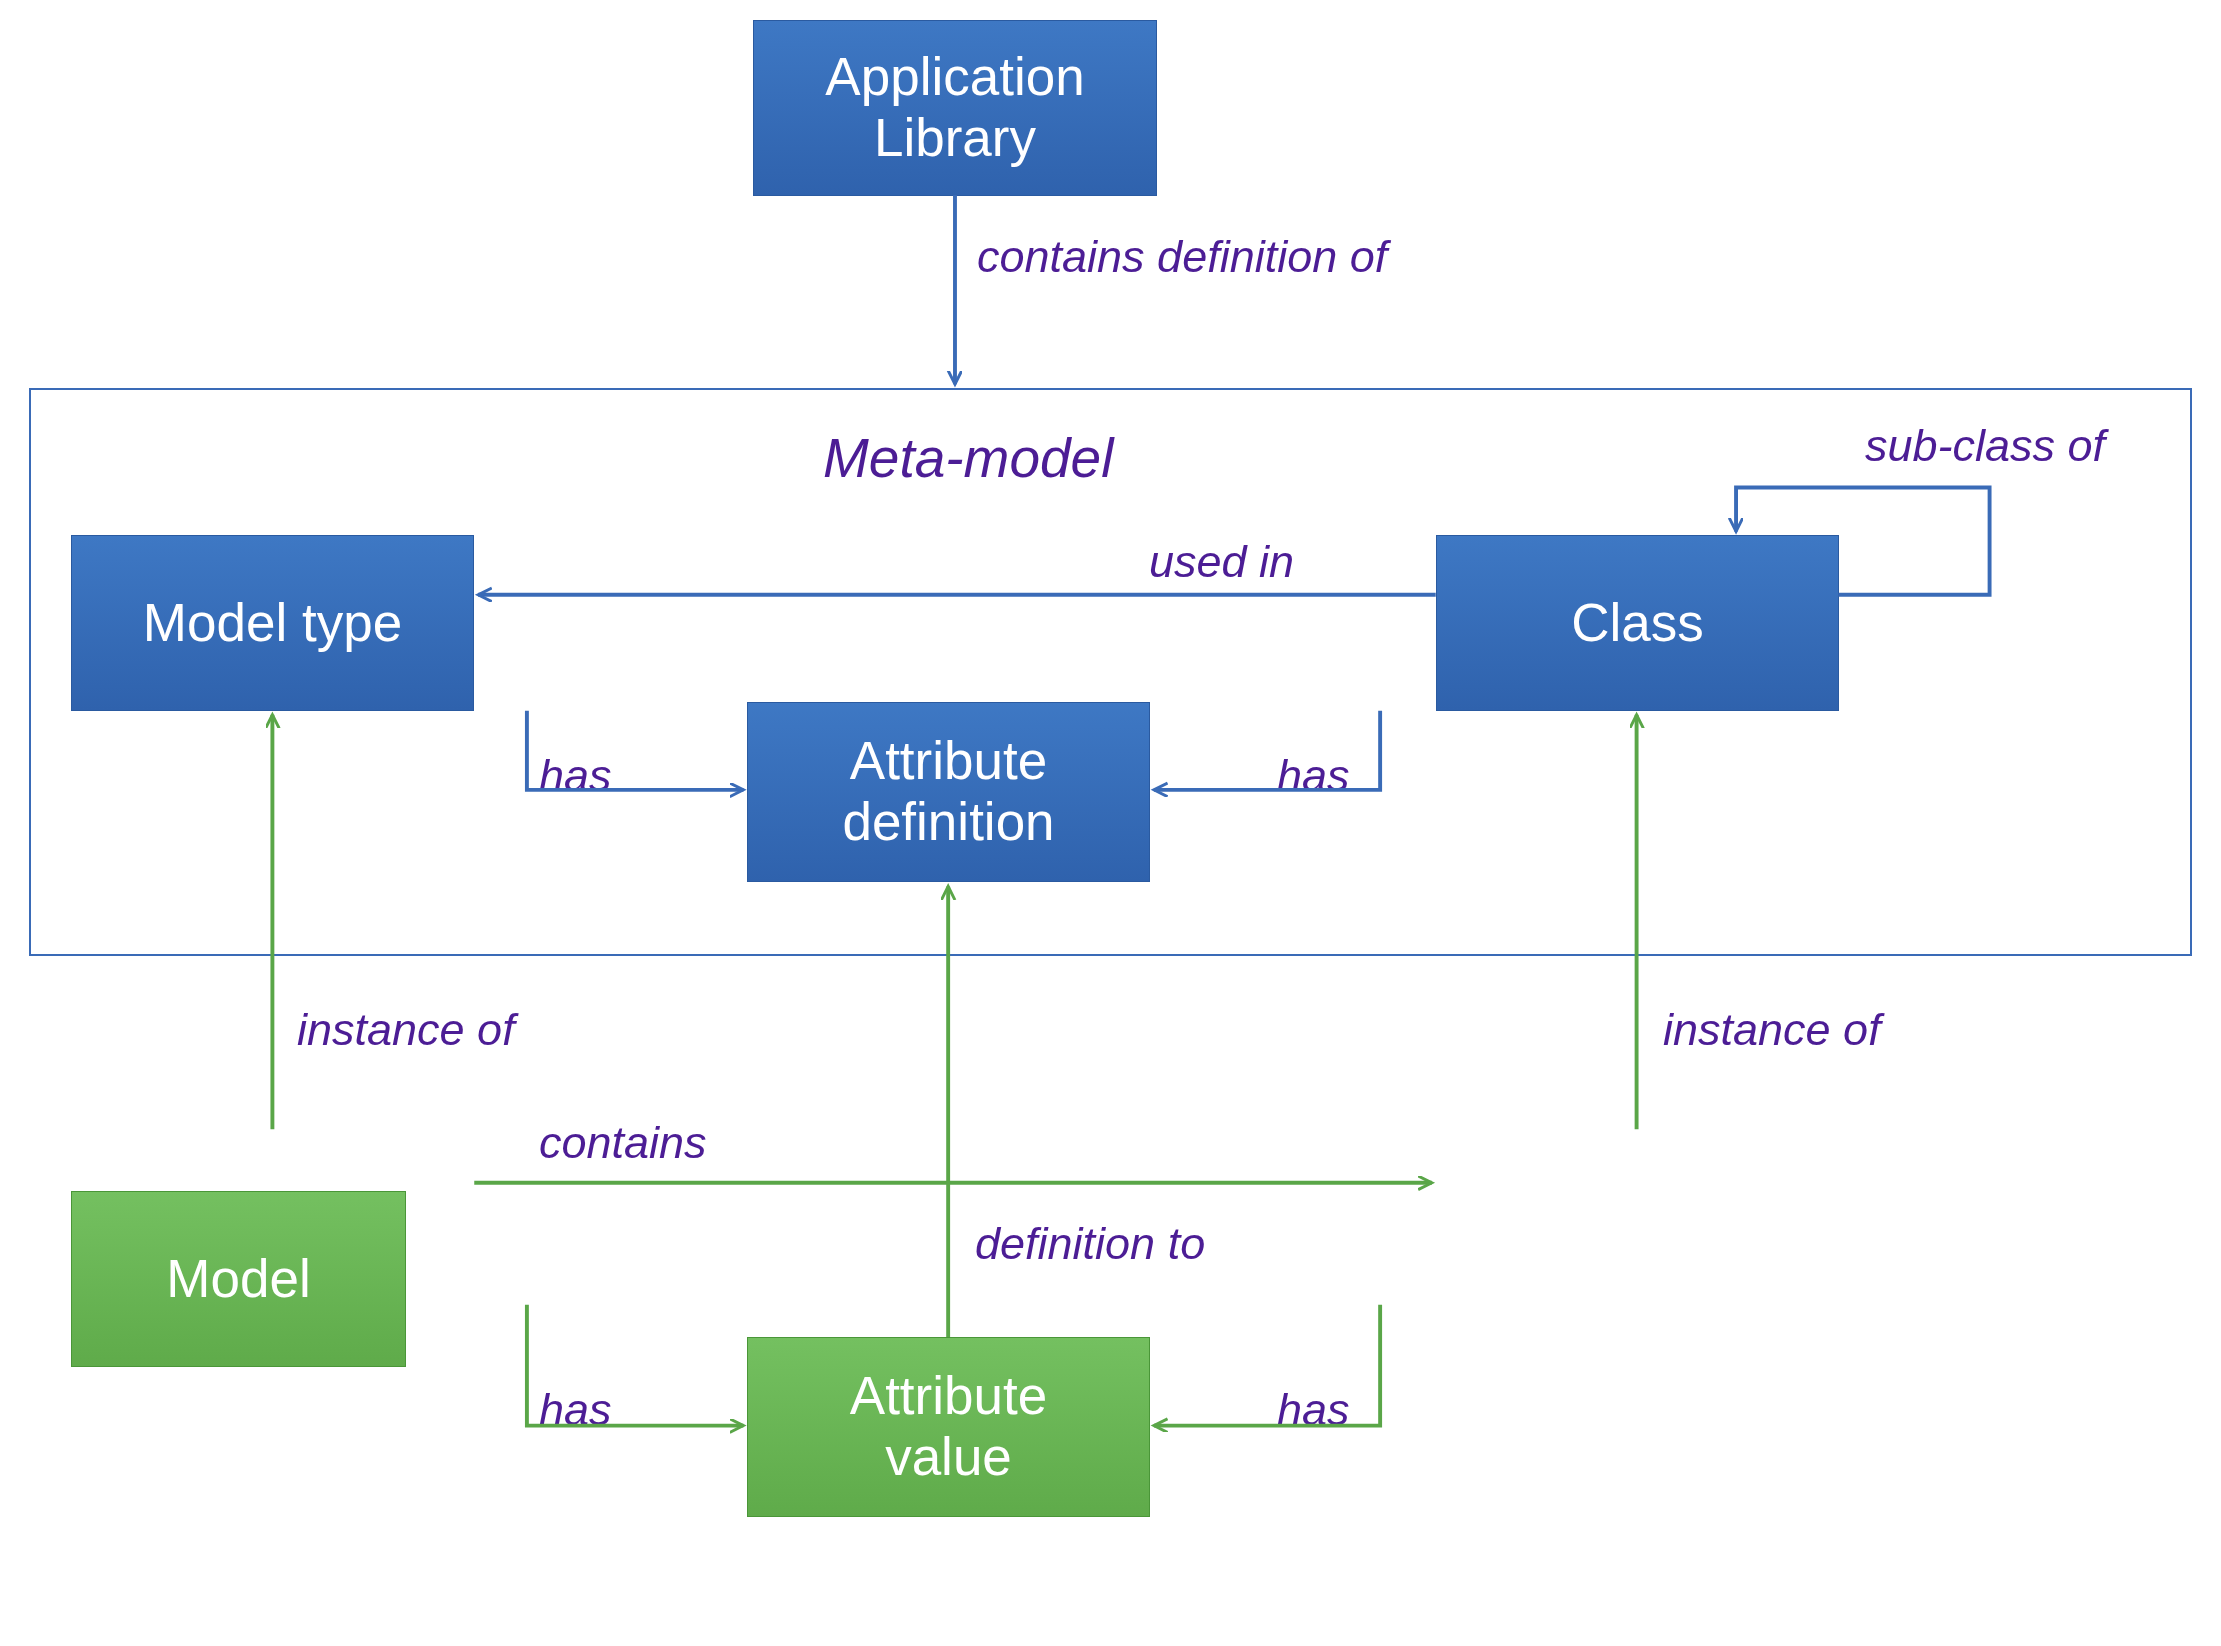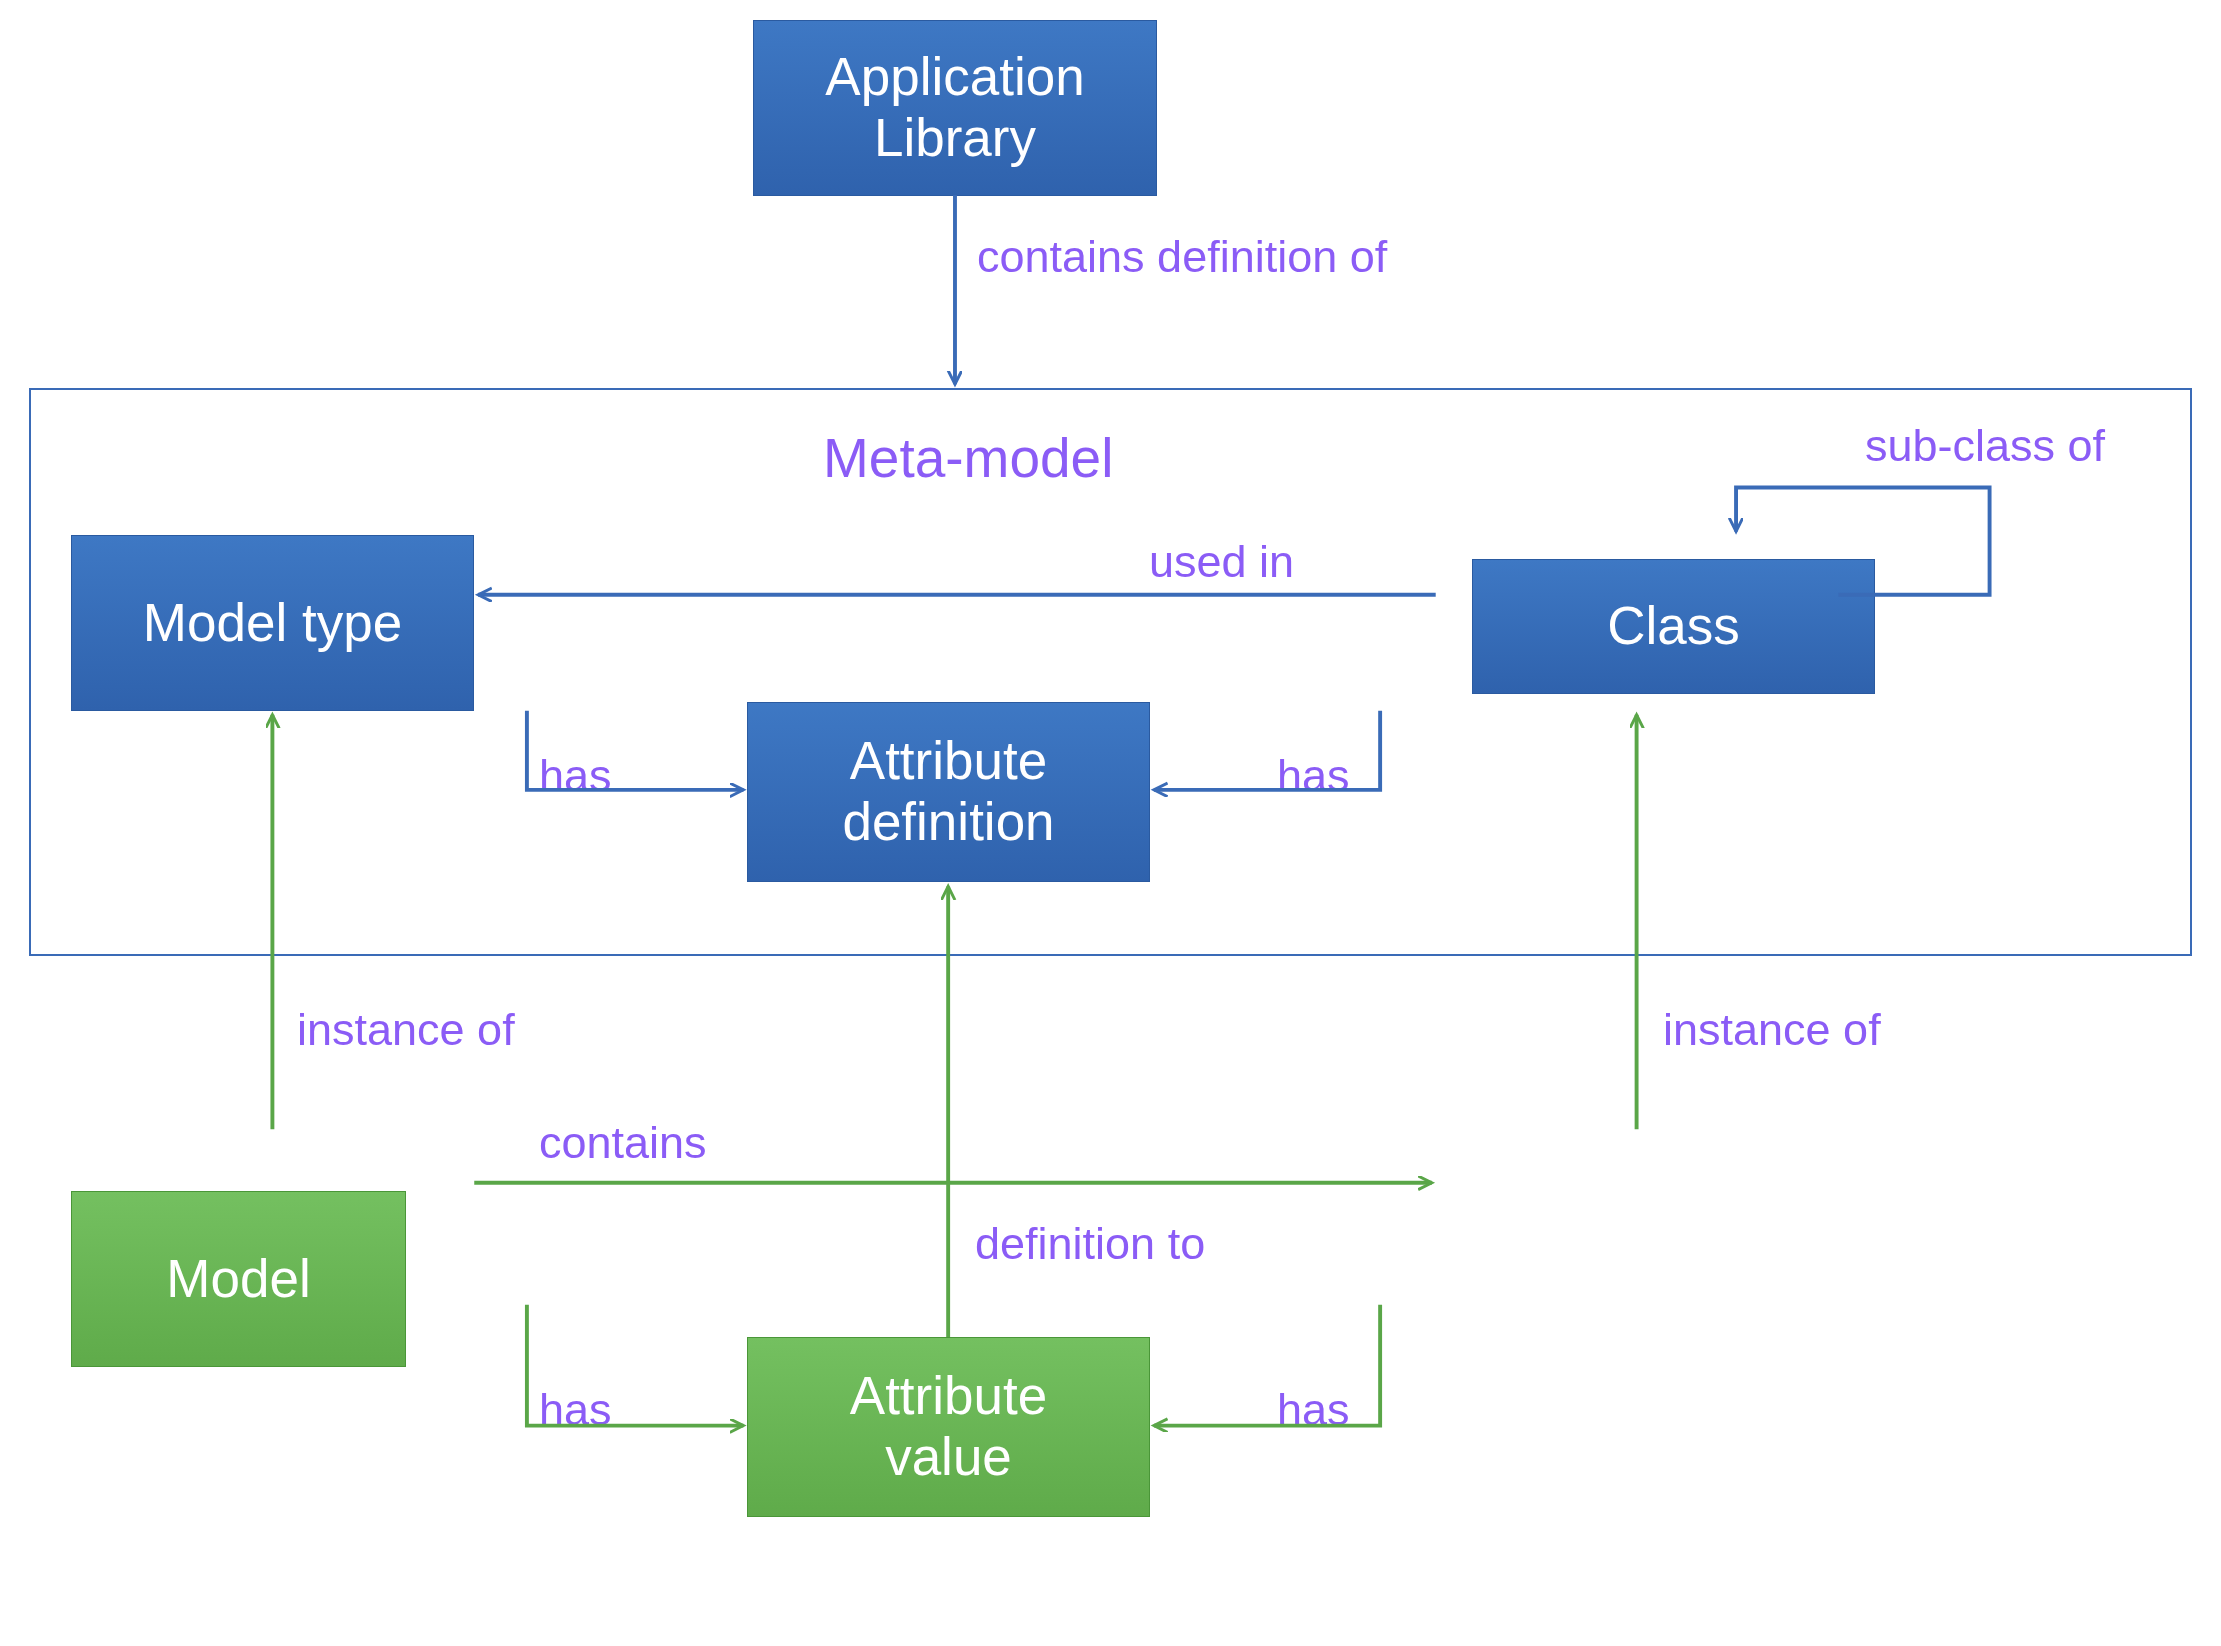--- a/index.html
+++ b/index.html
@@ -34,24 +34,25 @@
     background: linear-gradient(to bottom, #74c060, #5fab4a);
     border: 1px solid #4a9638;
   }
   .meta-border {
     position: absolute;
     border: 2.9px solid #3a6bb7;
     box-sizing: border-box;
   }
   .label {
     position: absolute;
-    color: #8b5cf6;
+    color: #4c1d95;
     font-size: 45px;
     line-height: 1.1;
     white-space: nowrap;
+    font-style: italic;
   }
   .label.big {
     font-size: 55px;
   }
   svg.lines {
     position: absolute;
     left: 0; top: 0;
     width: 2222px;
     height: 1646px;
     pointer-events: none;
@@ -70,21 +71,21 @@
       <span>Library</span>
     </div>
   </div>
 
   <div class="label big" style="left:823px; top:428px;">Meta-model</div>
 
   <div class="box blue" style="left:71px; top:535px; width:403px; height:176px;">
     <span>Model type</span>
   </div>
 
-  <div class="box blue" style="left:1436px; top:559px; width:403px; height:135px;margin-left:36px;">
+  <div class="box blue" style="left:1436px; top:535px; width:403px; height:176px;">
     <span>Class</span>
   </div>
 
   <div class="box blue" style="left:747px; top:702px; width:403px; height:180px;">
     <div>
       <span>Attribute</span><br>
       <span>definition</span>
     </div>
   </div>
 

